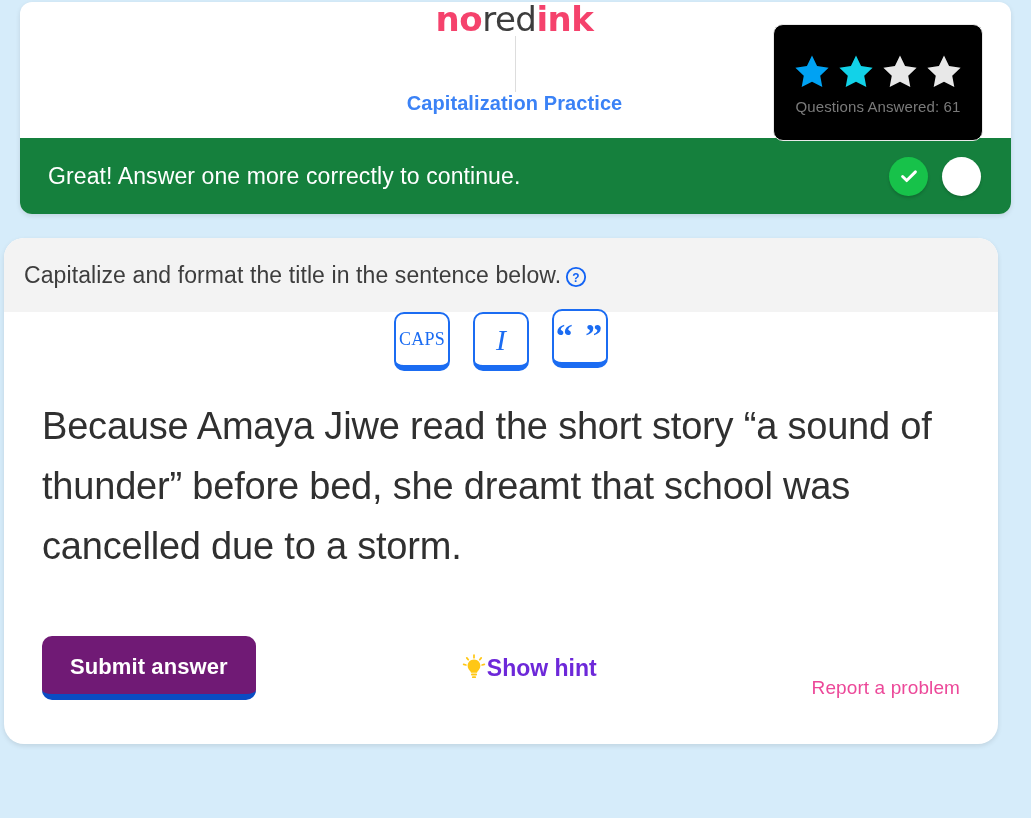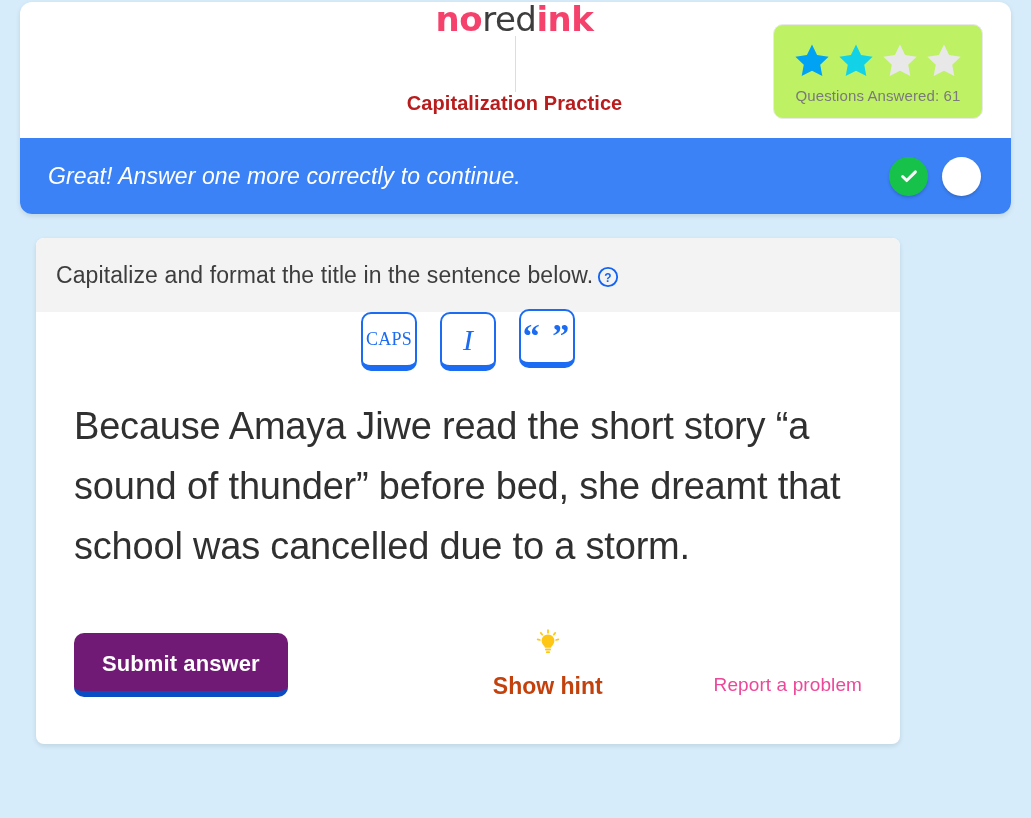--- a/index.html
+++ b/index.html
@@ -57,34 +57,34 @@
   .header-divider {
     width: 1px;
     height: 56px;
     background: #dddddd;
     margin: 0 22px 0 24px;
   }
 
   .header-title {
     font-size: 20px;
     font-weight: 700;
-    color: #b91c1c;
+    color: #3b82f6;
     letter-spacing: 0.1px;
   }
 
   
   .progress-box {
     position: absolute;
     right: 28px;
     top: 22px;
     width: 210px;
-    height: 95px;
+    height: 117px;
     border: 1px solid #e9e9e9;
     border-radius: 10px;
-    background: #bef264;
+    background: #000000;
     box-sizing: border-box;
     display: flex;
     flex-direction: column;
     align-items: center;
     justify-content: center;
   }
   .stars-row {
     display: flex;
     gap: 2px;
     margin-bottom: 5px;
@@ -95,27 +95,26 @@
     display: block;
   }
   .questions-answered {
     font-size: 15px;
     color: #7a7a7a;
     letter-spacing: 0.1px;
   }
 
   
   .banner {
-    background: #3b82f6;
+    background: #15803d;
     height: 76px;
     display: flex;
     align-items: center;
     padding: 0 30px 0 28px;
     box-sizing: border-box;
-    font-style: italic;
   }
   .banner-text {
     color: #ffffff;
     font-size: 23px;
     letter-spacing: 0.1px;
     flex: 1;
   }
   .banner-dots {
     display: flex;
     align-items: center;
@@ -129,25 +128,25 @@
     align-items: center;
     justify-content: center;
     box-shadow: 0 2px 3px rgba(0,0,0,0.16);
   }
   .dot-correct { background: #17c24a; }
   .dot-empty { background: #ffffff; }
 
   
   .question-card {
     position: absolute;
-    left: 36px;
+    left: 4px;
     top: 238px;
-    width: 864px;
+    width: 994px;
     height: 506px;
-    border-radius: 8px;
+    border-radius: 20px;
     background: #ffffff;
     box-shadow: 0 2px 5px rgba(0,0,0,0.10);
     overflow: hidden;
   }
 
   .instruction-bar {
     background: #f3f3f3;
     height: 74px;
     display: flex;
     align-items: center;
@@ -239,27 +238,26 @@
     font-weight: 700;
     padding: 18px 28px 14px 28px;
     cursor: pointer;
     font-family: "Liberation Sans", sans-serif;
     letter-spacing: 0.1px;
   }
   .hint-link {
     margin-left: 205px;
     display: flex;
     align-items: center;
-    gap: 16px;
-    color: #c2410c;
+    gap: 0;
+    color: #6d28d9;
     font-size: 23px;
     font-weight: 700;
     cursor: pointer;
     text-decoration: none;
-    flex-direction: column;
   }
   .report-link {
     margin-left: auto;
     color: #ec4899;
     font-size: 19px;
     cursor: pointer;
     text-decoration: none;
     letter-spacing: 0.1px;
     margin-top: 40px;
   }

